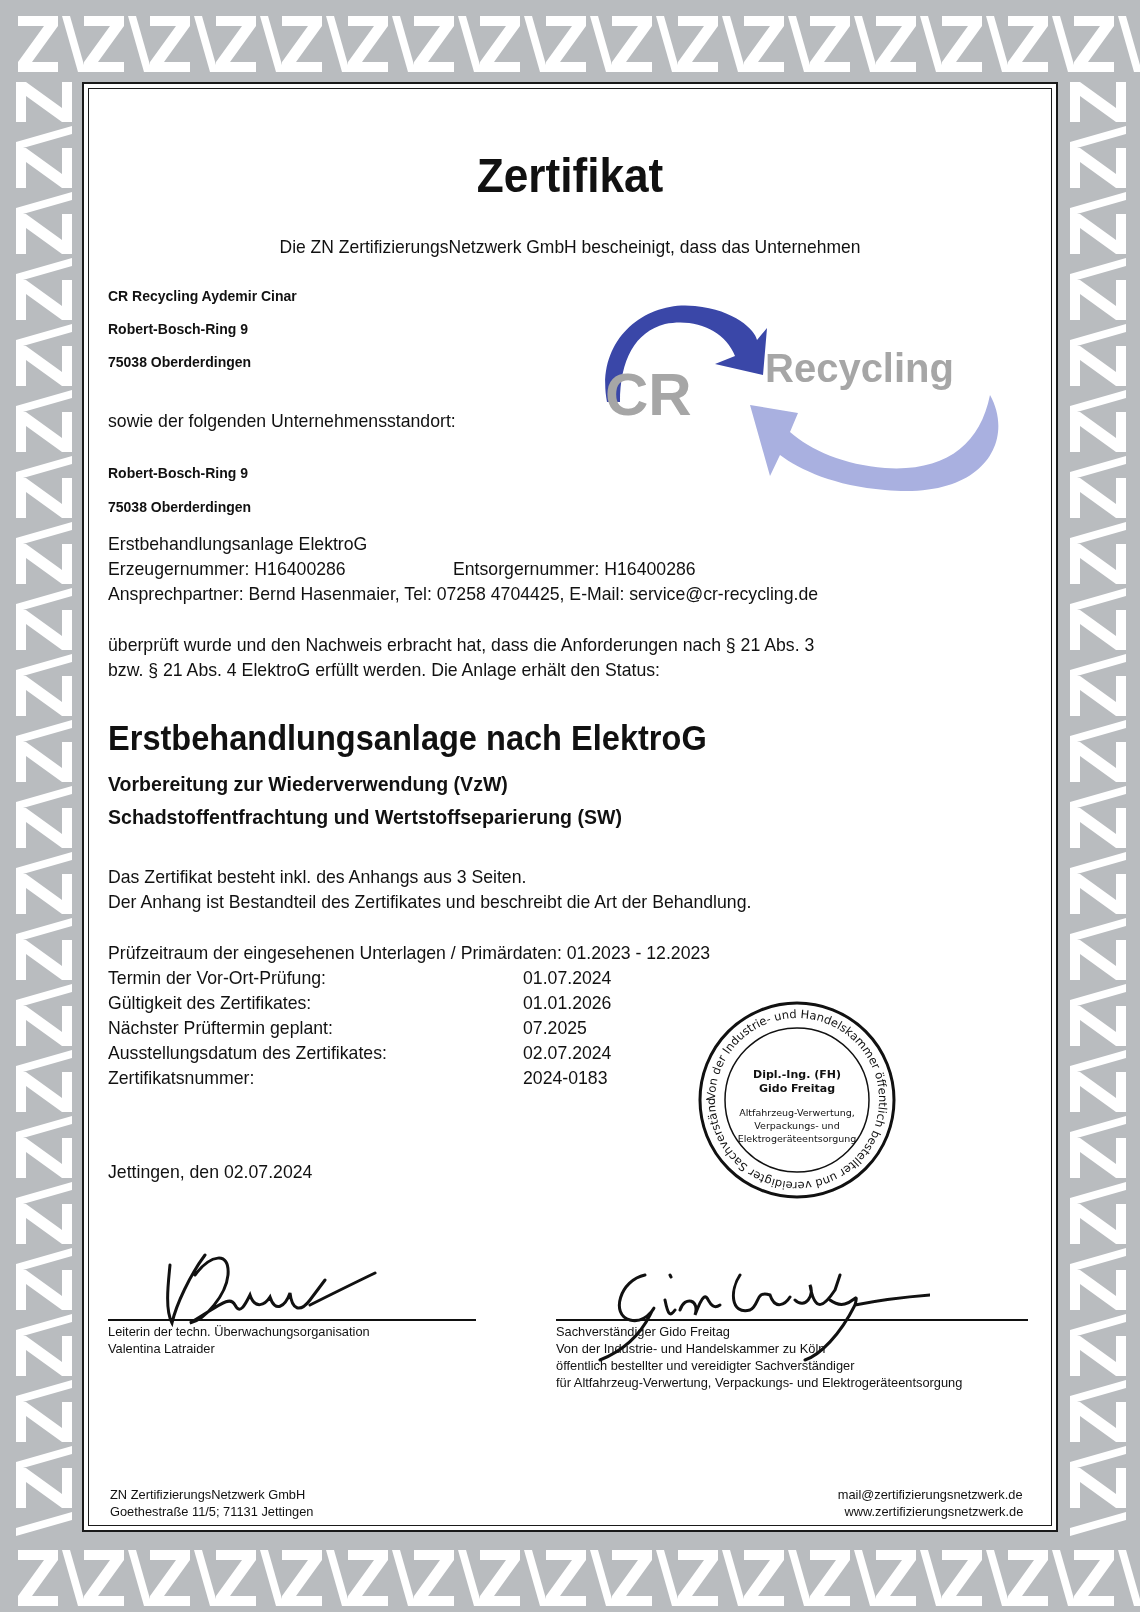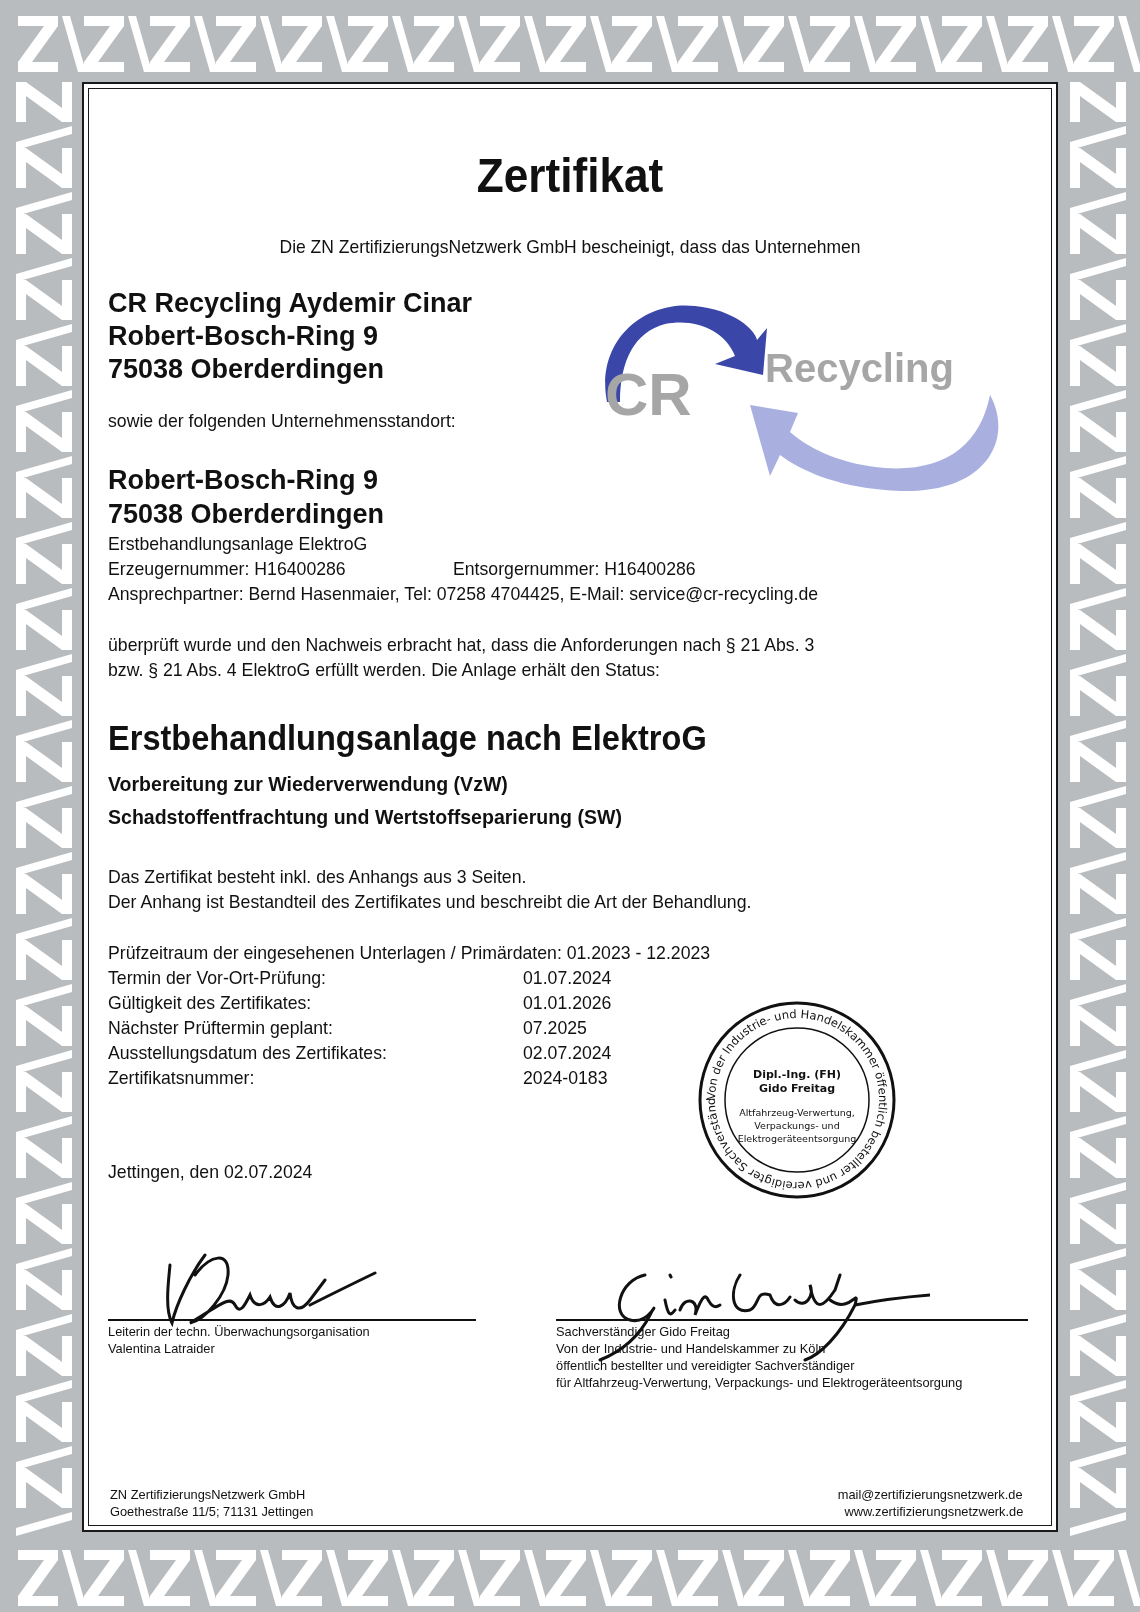--- a/index.html
+++ b/index.html
@@ -6,21 +6,21 @@
   body { width:1140px; height:1612px; position:relative; background:#b9bcbf; overflow:hidden;
          font-family:"Liberation Sans", sans-serif; color:#111; }
   .border-pattern { position:absolute; inset:0; }
   .frame-outer { position:absolute; left:82px; top:82px; width:976px; height:1450px;
                  border:2px solid #1a1a1a; background:#fff; box-sizing:border-box; }
   .frame-inner { position:absolute; left:4px; top:4px; right:4px; bottom:4px; border:1px solid #1a1a1a; }
   .abs { position:absolute; white-space:nowrap; }
   .title { left:0; width:1140px; text-align:center; top:148px; font-size:48px; font-weight:bold;
            transform:scaleX(0.92); }
   .intro { left:0; width:1140px; text-align:center; top:236px; font-size:19px; transform:scaleX(0.92); }
-  .bold20 { font-size:27px; font-weight:bold; }
+  .bold20 { font-size:14px; font-weight:bold; }
   .reg19 { font-size:19px; transform-origin:left top; transform:scaleX(0.93); }
   .status-title { font-size:35px; font-weight:bold; transform-origin:left top; transform:scaleX(0.93); }
   .status-sub { font-size:21px; font-weight:bold; transform-origin:left top; transform:scaleX(0.93); }
   .small { font-size:13.5px; transform-origin:left top; transform:scaleX(0.95); }
   .sigline { position:absolute; height:2px; background:#111; }
   .stamp { position:absolute; left:697px; top:1000px; width:200px; height:200px; }
 </style>
 </head>
 <body>
 

